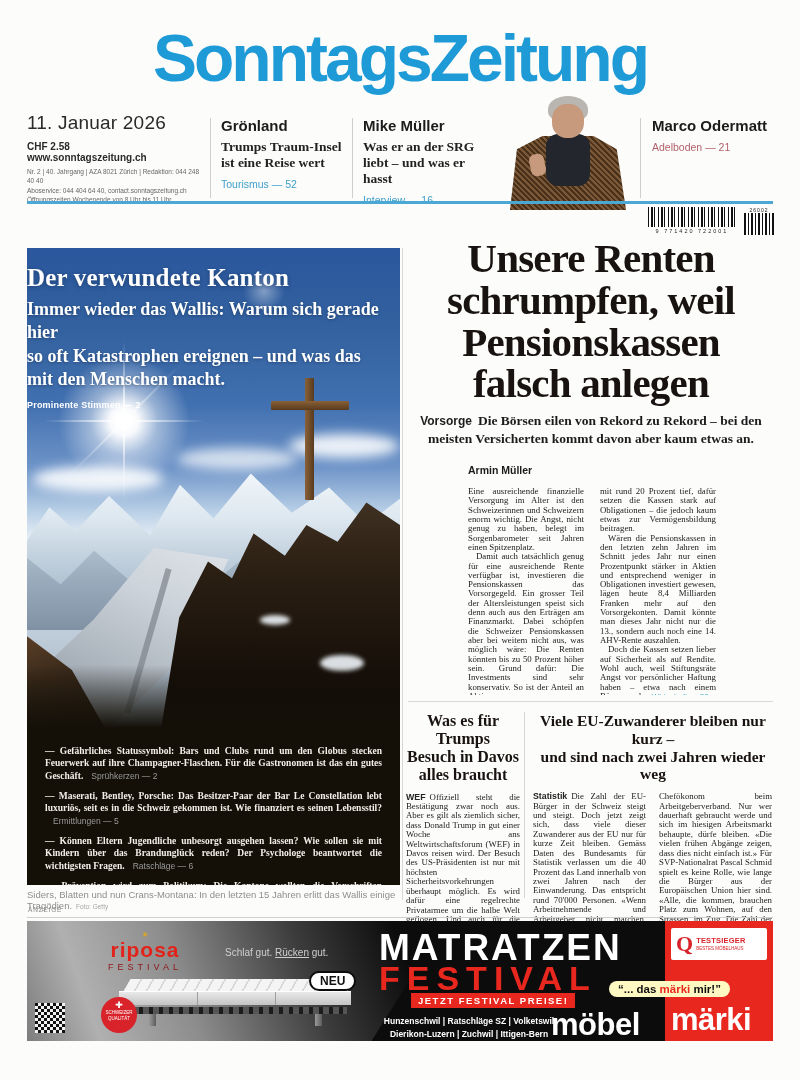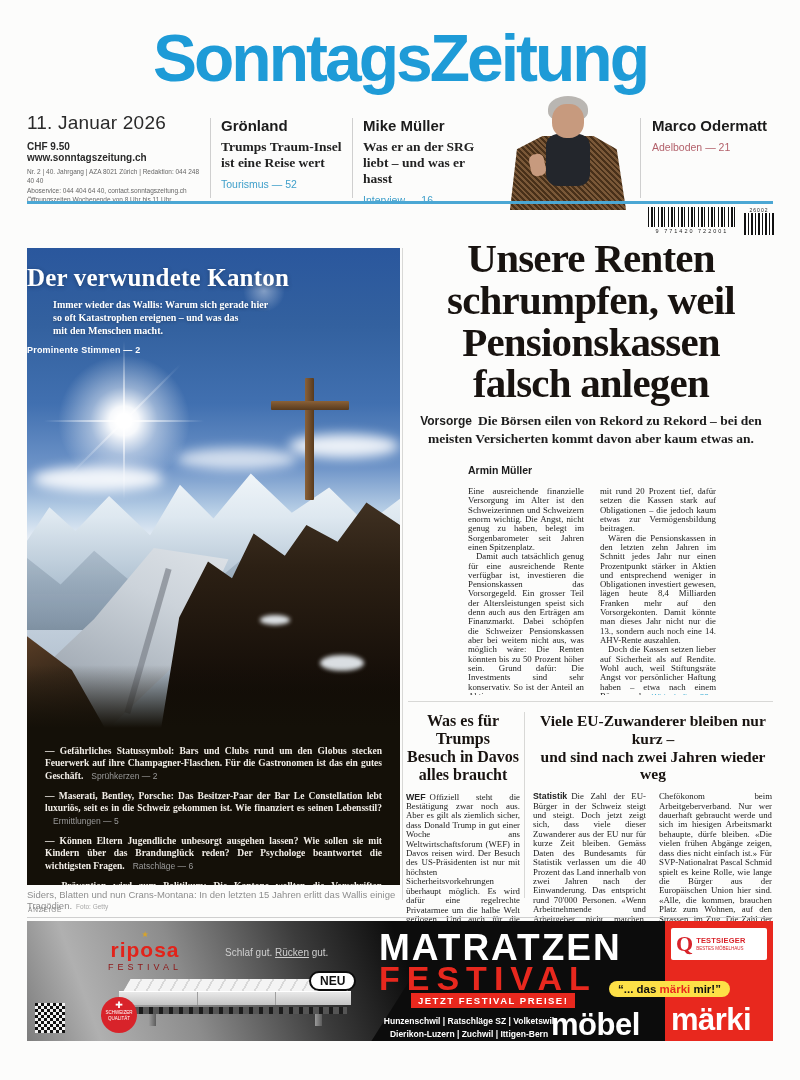--- a/index.html
+++ b/index.html
@@ -93,21 +93,21 @@
   #scene .snowpatch { position:absolute; background:rgba(240,245,250,.9); border-radius:50%; filter:blur(2px); }
   #scene .cross-v { position:absolute; left:278px; top:130px; width:9px; height:122px;
     background:linear-gradient(90deg,#8a6138,#583a1d); border-radius:1px; }
   #scene .cross-h { position:absolute; left:244px; top:153px; width:78px; height:9px;
     background:linear-gradient(180deg,#8a6138,#583a1d); border-radius:1px; }
   #scene .fade { position:absolute; left:0; bottom:0; width:100%; height:70px;
     background:linear-gradient(180deg,rgba(20,16,8,0),#141008 90%); }
 
   #photo-overlay { position:absolute; left:0; top:16px; width:100%; text-align:left; z-index:5; color:#fff; }
   #photo-title { font-size:25px; font-weight:bold; letter-spacing:.2px; text-shadow:0 1px 4px rgba(10,30,60,.45); }
-  .photo-sub { font-size:10px; font-weight:bold; line-height:1.3; text-shadow:0 1px 3px rgba(10,30,60,.45);margin-left:26px; }
+  .photo-sub { font-size:18px; font-weight:bold; line-height:1.3; text-shadow:0 1px 3px rgba(10,30,60,.45); }
   #photo-sub-wrap { margin-top:6px; }
   #photo-link { margin-top:8px; font-size:9px; font-weight:bold; letter-spacing:.2px; }
 
   #photo-dark { position:absolute; left:0; top:487px; width:373px; height:150px; background:#141008; padding:10px 18px 0 18px; }
   #photo-dark p { color:#f3efe9; font-size:9.5px; font-weight:bold; line-height:1.3; margin-bottom:8px; text-align:justify; }
   #photo-dark .plink { color:#9a9a9a; font-family:"Liberation Sans", sans-serif; font-weight:normal; font-size:8.5px; margin-left:8px; white-space:nowrap; }
 
   #caption-row { position:absolute; left:27px; top:889px; width:373px; font-family:"Liberation Sans", sans-serif; font-size:9.5px; color:#8e8e8e; }
   #caption-row .credit { font-size:6.5px; color:#a7a7a7; margin-left:4px; }
 
@@ -170,33 +170,33 @@
   #ad-sub { position:absolute; left:384px; top:72px; background:#e8281e; color:#fff; font-weight:bold; font-size:9.5px; letter-spacing:1.5px; padding:2px 7px; z-index:3; }
   #ad-locs { position:absolute; left:352px; top:94px; width:180px; color:#fff; font-weight:bold; font-size:8.5px; line-height:1.5; text-align:center; z-index:2; }
   #moebel { position:absolute; left:524px; top:86px; color:#fff; font-weight:bold; font-size:31px; letter-spacing:-.5px; z-index:2; }
   #ad-red { position:absolute; left:638px; top:0; width:108px; height:120px; background:#e8281e; }
   #maerki { position:absolute; left:6px; bottom:3px; color:#fff; font-weight:bold; font-size:31px; letter-spacing:-.5px; }
   #tests { position:absolute; left:6px; top:7px; width:96px; height:32px; background:#fff; border-radius:2px; display:flex; align-items:center; }
   #tests .q { color:#d8232a; font-family:"Liberation Serif", serif; font-size:22px; font-weight:bold; margin:0 3px 0 5px; }
   #tests .tx { line-height:1.15; }
   #tests .t1 { color:#d8232a; font-weight:bold; font-size:7.5px; letter-spacing:.2px; }
   #tests .t2 { color:#d8232a; font-size:4.5px; }
-  #bubble { position:absolute; left:582px; top:60px; background:#fde047; border-radius:12px; padding:2px 9px; color:#111; font-weight:bold; font-size:11.5px; z-index:6; white-space:nowrap; }
+  #bubble { position:absolute; left:582px; top:60px; background:#fef9c3; border-radius:12px; padding:2px 9px; color:#111; font-weight:bold; font-size:11.5px; z-index:6; white-space:nowrap; }
   #bubble .red { color:#e8281e; }
 </style>
 </head>
 <body>
 
 <div id="page">
 
   <div id="masthead">SonntagsZeitung</div>
 
   <div id="date-block">
     <div id="date-line">11. Januar 2026</div>
-    <div id="price-line">CHF 9.50</div>
+    <div id="price-line">CHF 2.58</div>
     <div id="site-line" style="cursor:pointer;">www.sonntagszeitung.ch</div>
     <div class="imprint">
       <div>Nr. 2 | 40. Jahrgang | AZA 8021 Zürich | Redaktion: 044 248 40 40</div>
       <div>Aboservice: 044 404 64 40, contact.sonntagszeitung.ch</div>
       <div>Öffnungszeiten Wochenende von 8 Uhr bis 11 Uhr</div>
     </div>
   </div>
 
   <div class="hsep" style="left:210px;"></div>
   <div class="hsep" style="left:352px;"></div>

